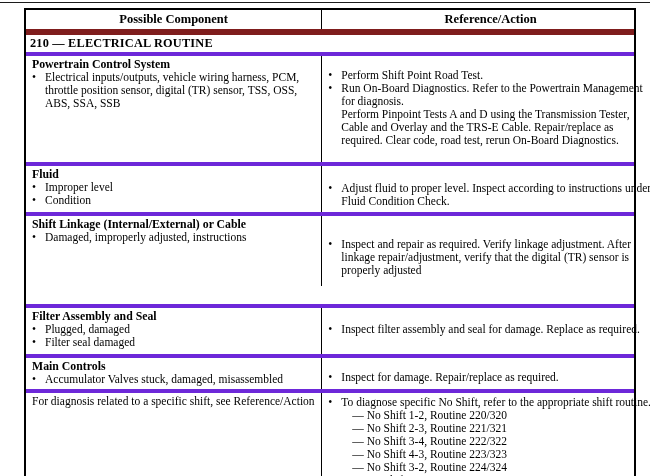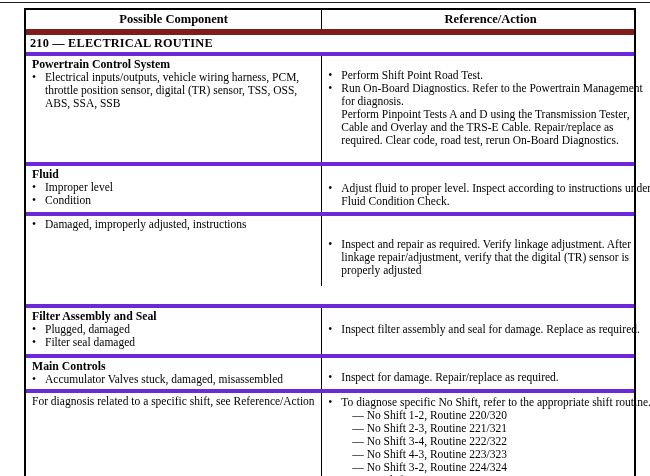--- a/index.html
+++ b/index.html
@@ -98,20 +98,21 @@
     <div class="cell right pad-b">
       <div class="b-item">
         <span class="b-marker">•</span>
         <span class="b-text">Adjust fluid to proper level. Inspect according to instructions under Fluid Condition Check.</span>
       </div>
     </div>
   </div>
 
   <div class="trow row-linkage">
     <div class="cell left">
+      <div class="cell-title">Shift Linkage (Internal/External) or Cable</div>
       <div class="b-item">
         <span class="b-marker">•</span>
         <span class="b-text">Damaged, improperly adjusted, instructions</span>
       </div>
     </div>
     <div class="cell right pad-c">
       <div class="b-item">
         <span class="b-marker">•</span>
         <span class="b-text">Inspect and repair as required. Verify linkage adjustment. After linkage repair/adjustment, verify that the digital (TR) sensor is properly adjusted</span>
       </div>

